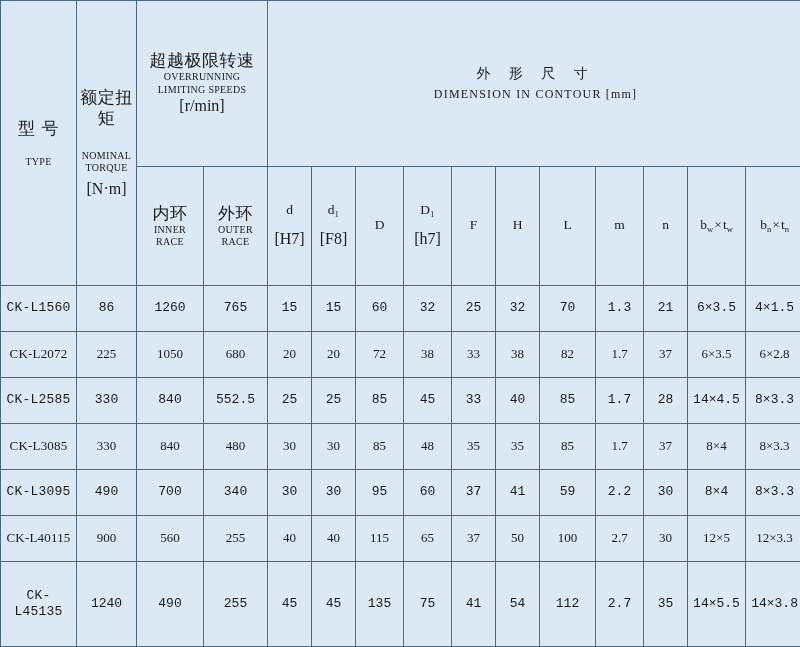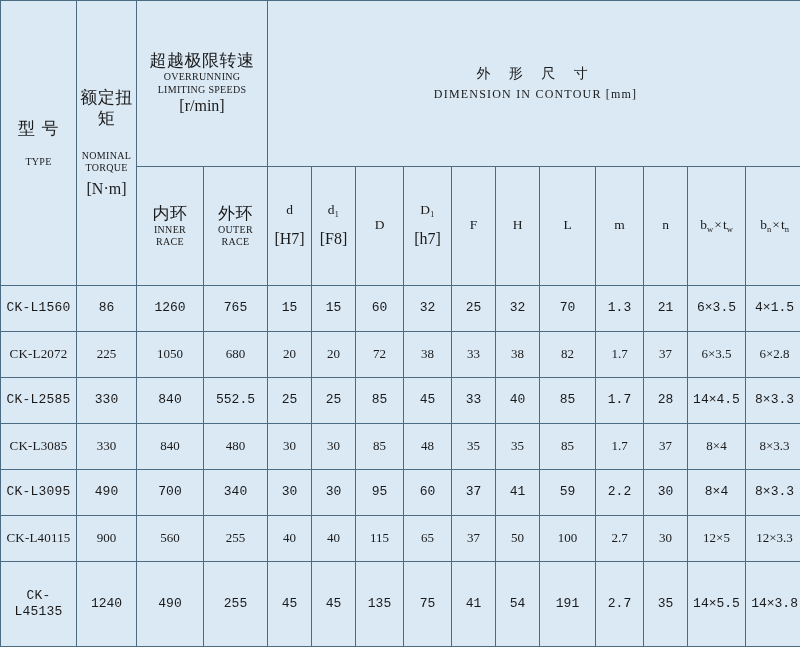--- a/index.html
+++ b/index.html
@@ -299,21 +299,21 @@
       <td class="type-cell">CK-L45135</td>
       <td>1240</td>
       <td>490</td>
       <td>255</td>
       <td>45</td>
       <td>45</td>
       <td>135</td>
       <td>75</td>
       <td>41</td>
       <td>54</td>
-      <td>191</td>
+      <td>112</td>
       <td>2.7</td>
       <td>35</td>
       <td class="small">14×5.5</td>
       <td class="small">14×3.8</td>
 
     </tr>
   </tbody>
 </table>
 
 </body></html>

